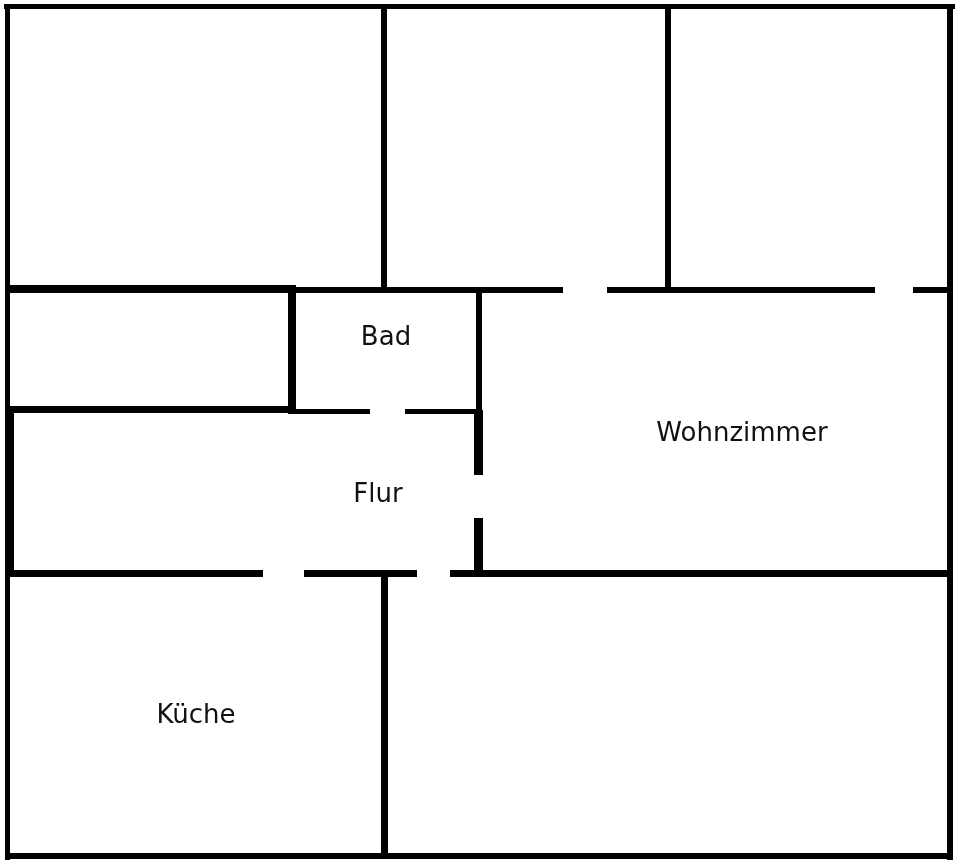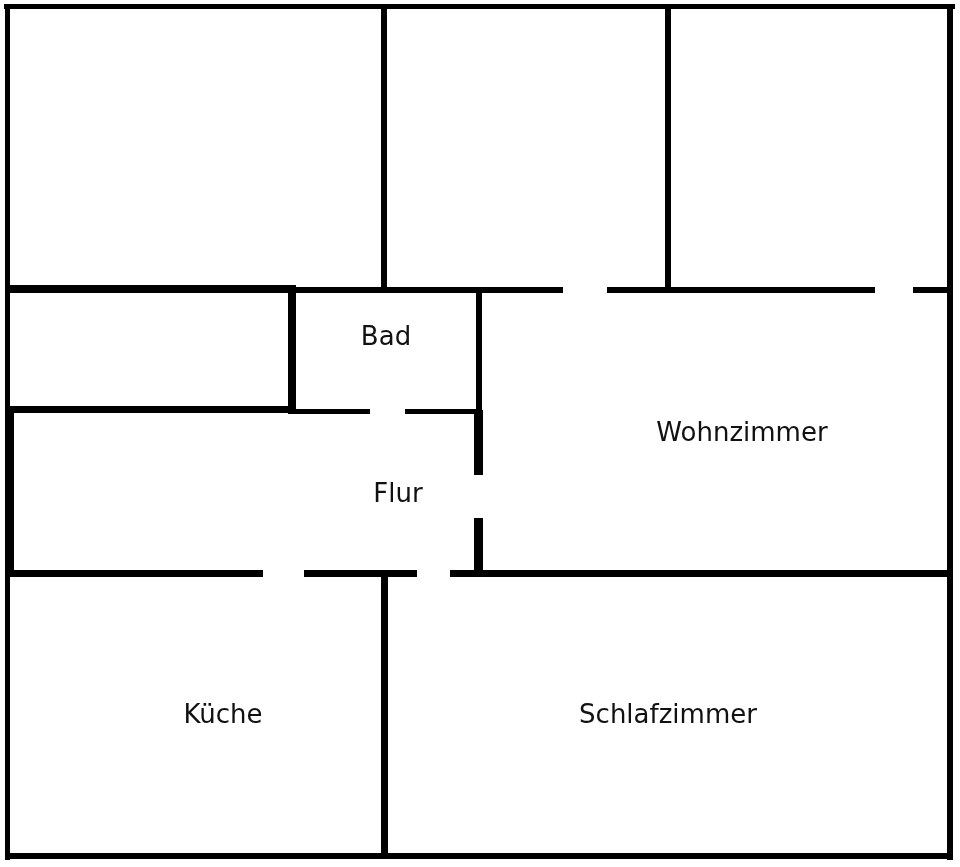--- a/index.html
+++ b/index.html
@@ -48,16 +48,15 @@
       <div class="wall" style="left: 474px; top: 518px; width: 9px; height: 57px;"></div>
       <div class="wall" style="left: 6px; top: 410px; width: 8px; height: 167px;"></div>
       <div class="wall" style="left: 7px; top: 570px; width: 256px; height: 7px;"></div>
       <div class="wall" style="left: 304px; top: 570px; width: 113px; height: 7px;"></div>
       <div class="wall" style="left: 450px; top: 570px; width: 503px; height: 7px;"></div>
       <div class="wall" style="left: 381px; top: 577px; width: 7px; height: 281px;"></div>
     </div>
 
   <div class="room-label" style="left: 386px; top: 336px;">Bad</div>
   <div class="room-label" style="left: 714px; top: 432px; margin-left: 28px;">Wohnzimmer</div>
-  <div class="room-label" style="left: 378px; top: 493px; margin-left: 20px;">Flur</div>
-  <div class="room-label" style="left: 196px; top: 714px; margin-left: 27px;">Küche</div>
-  <div class="room-label" style="left: 668px; top: 714px;">Schlafzimmer</div>
+  <div class="room-label" style="left: 378px; top: 493px;">Flur</div>
+  <div class="room-label" style="left: 196px; top: 714px;">Küche</div>
 </div>
 
 </body></html>

